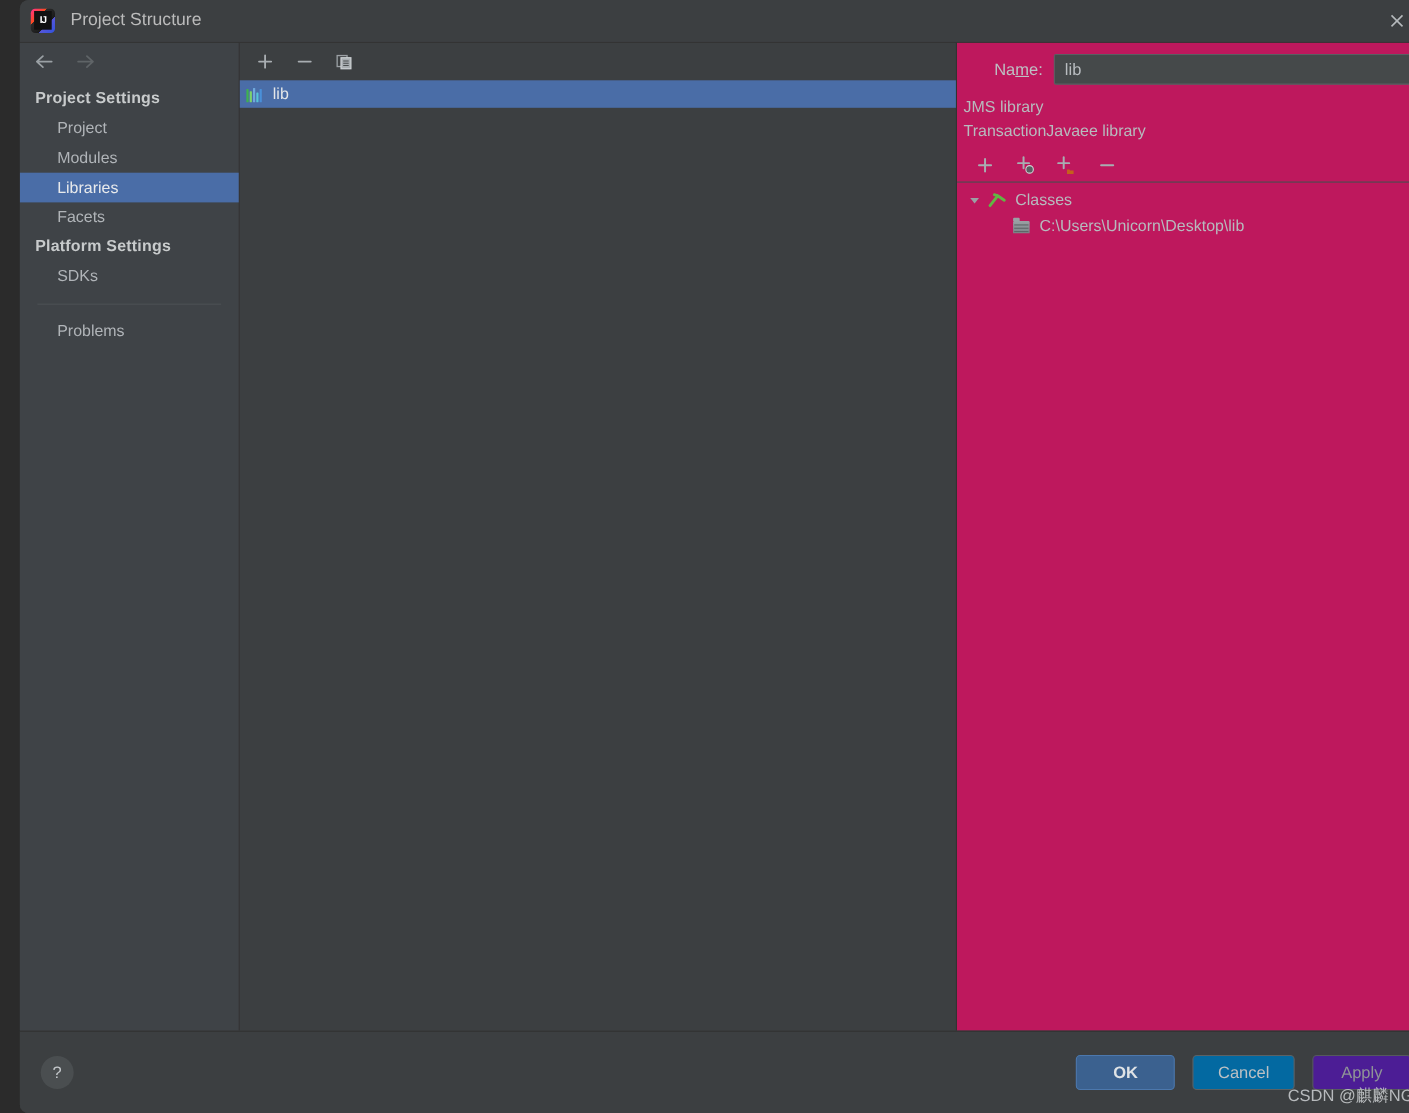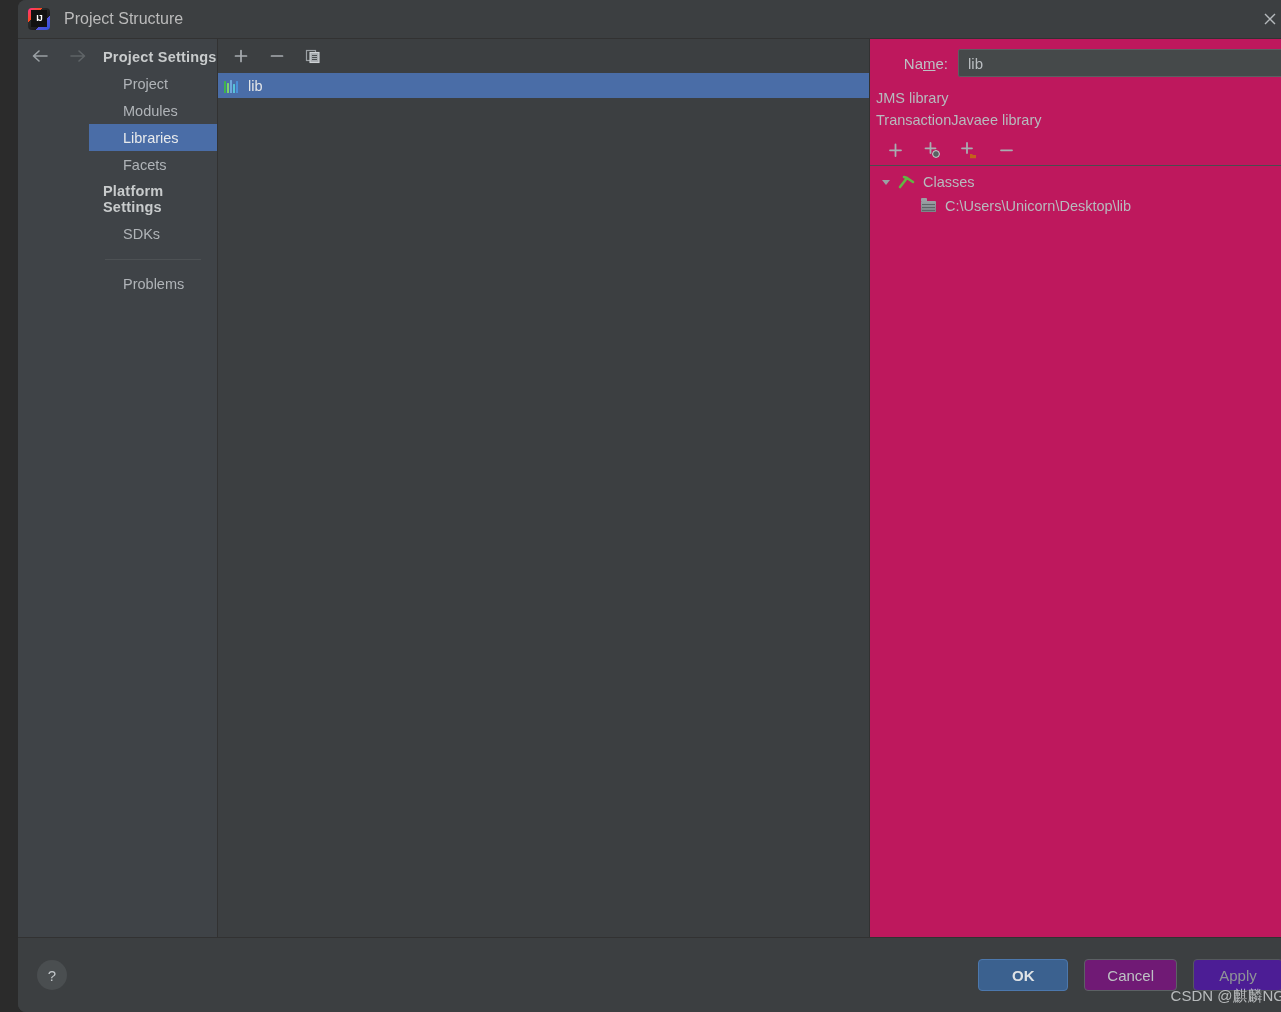--- a/index.html
+++ b/index.html
@@ -80,21 +80,21 @@
     min-height: 0;
     border-top: 1px solid #323232;
   }
 
   
   .sidebar {
     width: 199px;
     min-width: 199px;
     background: #3f4347;
     display: flex;
-    flex-direction: row;
+    flex-direction: column;
     border-right: 1px solid #323232;
   }
   .nav-bar {
     height: 33px;
     min-height: 33px;
     display: flex;
     align-items: center;
     padding-left: 11px;
     gap: 16px;
   }
@@ -299,21 +299,21 @@
     justify-content: center;
     box-sizing: border-box;
   }
   .btn-primary {
     background: #3b618f;
     border: 1px solid #4c78ad;
     color: #dfe3e6;
     font-weight: bold;
   }
   .btn-default {
-    background: #701a75;
+    background: #0369a1;
     border: 1px solid #5c6164;
     color: #bdc1c4;
   }
   .btn-disabled {
     background: #4c1d95;
     border: 1px solid #55595c;
     color: #8f9497;
   }
 
   .watermark {

